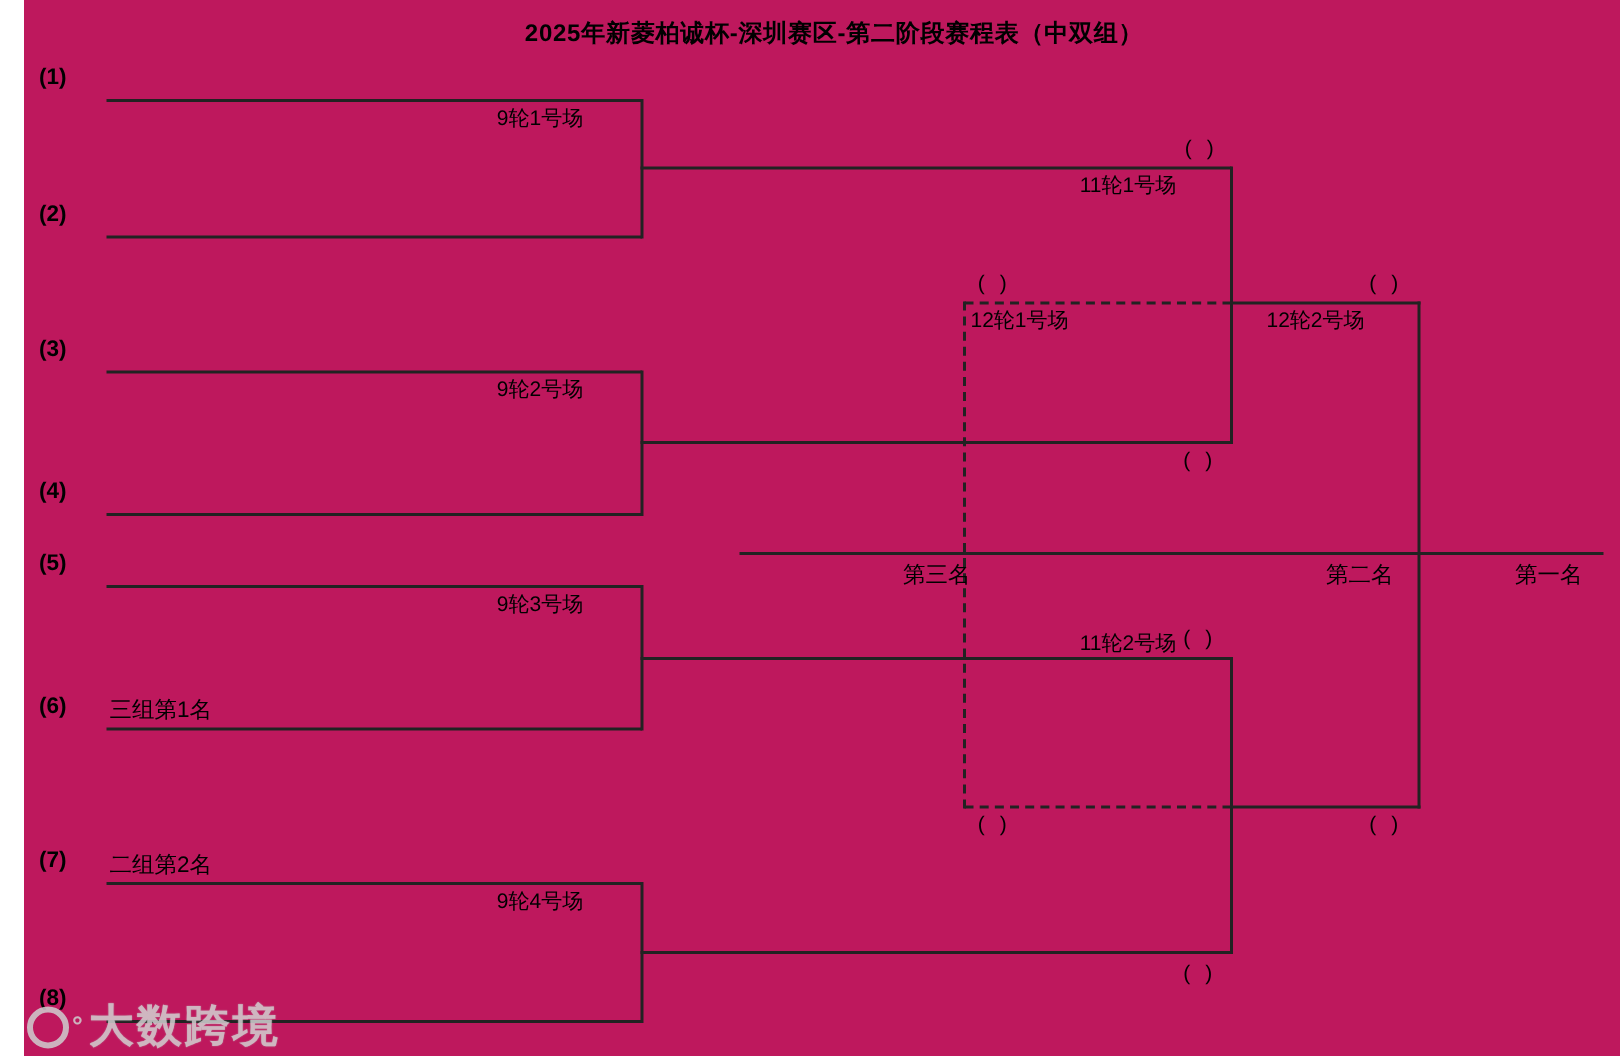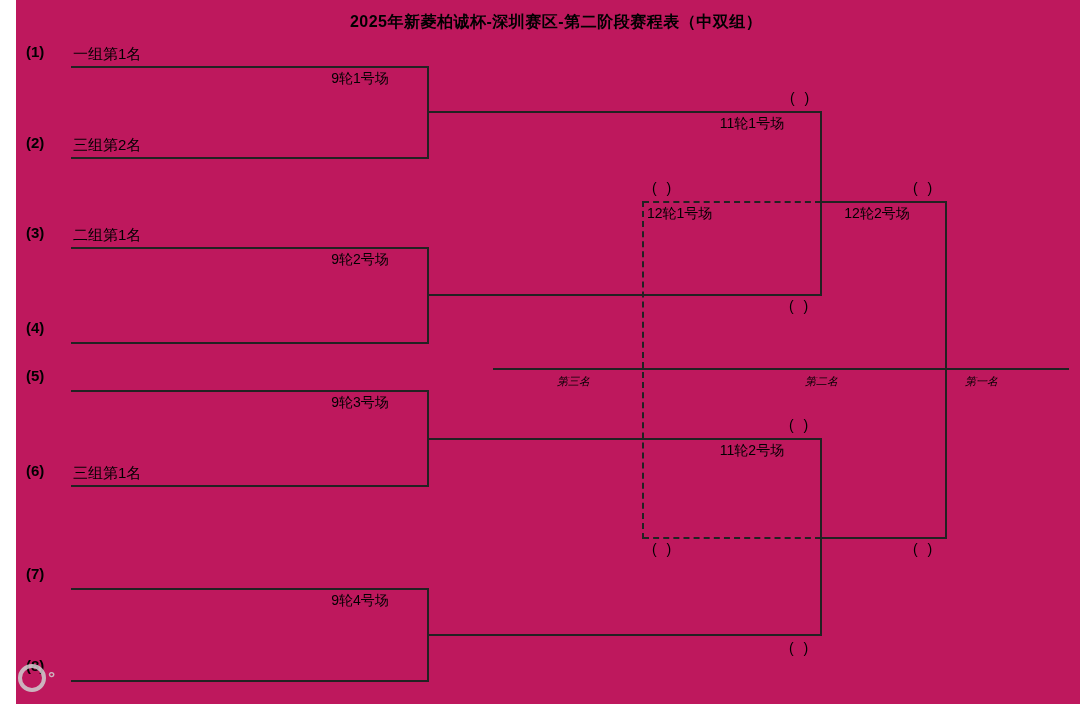--- a/index.html
+++ b/index.html
@@ -9,21 +9,21 @@
          font-size:16px;font-weight:bold;letter-spacing:0.5px;}
   .hline{position:absolute;height:2px;background:#222;}
   .vline{position:absolute;width:2px;background:#222;}
   .hdash{position:absolute;height:0;border-top:2px dashed #222;background:none;}
   .vdash{position:absolute;width:0;border-left:2px dashed #222;background:none;}
   .seed-num{position:absolute;left:10px;width:42px;font-size:15px;font-weight:bold;}
   .seed-name{position:absolute;left:57px;width:340px;font-size:15px;}
   .mlabel{position:absolute;font-size:14px;white-space:nowrap;}
   .r-align{text-align:center;}
   .score{position:absolute;width:38px;text-align:center;font-size:14px;letter-spacing:3px;white-space:nowrap;}
-  .place{position:absolute;width:90px;text-align:left;font-size:11px;font-style:italic;}
+  .place{position:absolute;width:90px;text-align:right;font-size:15px;}
   .watermark{position:absolute;left:2px;top:664px;display:flex;align-items:center;
              color:#c9c9c9;opacity:0.85;font-weight:bold;}
   .wm-ring{display:inline-block;width:20px;height:20px;border:4px solid #cfcfcf;
            border-radius:50%;margin-right:2px;}
   .wm-deg{font-size:18px;vertical-align:top;margin-right:4px;color:#cfcfcf;}
   .wm-text{font-size:30px;letter-spacing:2px;color:#d2d2d2;
            text-shadow:0 0 1px #bdbdbd;}
 </style>
 </head>
 <body>
@@ -34,24 +34,22 @@
 
   <div class="seed-num" style="top:43px">(1)</div>
   <div class="seed-num" style="top:134px">(2)</div>
   <div class="seed-num" style="top:224px">(3)</div>
   <div class="seed-num" style="top:319px">(4)</div>
   <div class="seed-num" style="top:367px">(5)</div>
   <div class="seed-num" style="top:462px">(6)</div>
   <div class="seed-num" style="top:565px">(7)</div>
   <div class="seed-num" style="top:657px">(8)</div>
 
-  <div class="seed-name" style="top:45px">一组第1名</div>
-  <div class="seed-name" style="top:136px">三组第2名</div>
-  <div class="seed-name" style="top:226px">二组第1名</div>
   <div class="seed-name" style="top:464px">三组第1名</div>
+  <div class="seed-name" style="top:567px">二组第2名</div>
 
   <div class="hline" style="left:55px;top:66px;width:357px"></div>
   <div class="hline" style="left:55px;top:157px;width:357px"></div>
   <div class="hline" style="left:55px;top:247px;width:357px"></div>
   <div class="hline" style="left:55px;top:342px;width:357px"></div>
   <div class="hline" style="left:55px;top:390px;width:357px"></div>
   <div class="hline" style="left:55px;top:485px;width:357px"></div>
   <div class="hline" style="left:55px;top:588px;width:357px"></div>
   <div class="hline" style="left:55px;top:680px;width:357px"></div>
 
@@ -70,42 +68,43 @@
   <div class="mlabel r-align" style="left:280px;top:394px;width:128px">9轮3号场</div>
   <div class="mlabel r-align" style="left:280px;top:592px;width:128px">9轮4号场</div>
 
   <div class="vline" style="left:804px;top:111px;height:185px"></div>
   <div class="vline" style="left:804px;top:438px;height:198px"></div>
 
   <div class="hline" style="left:804px;top:201px;width:127px"></div>
   <div class="hline" style="left:804px;top:537px;width:127px"></div>
 
   <div class="mlabel r-align" style="left:671px;top:115px;width:130px">11轮1号场</div>
-  <div class="mlabel r-align" style="left:671px;top:442px;width:130px">11轮2号场</div>
+  <div class="mlabel r-align" style="left:671px;top:420px;width:130px">11轮2号场</div>
 
   <div class="vdash" style="left:626px;top:201px;height:338px"></div>
   <div class="hdash" style="left:627px;top:201px;width:178px"></div>
   <div class="hdash" style="left:627px;top:537px;width:178px"></div>
   <div class="mlabel" style="left:631px;top:205px">12轮1号场</div>
 
   <div class="vline" style="left:929px;top:201px;height:338px"></div>
   <div class="mlabel r-align" style="left:796px;top:205px;width:130px">12轮2号场</div>
 
   <div class="hline" style="left:477px;top:368px;width:576px"></div>
   <div class="place" style="left:541px;top:374px">第三名</div>
-  <div class="place" style="left:789px;top:374px">第二名</div>
+  <div class="place" style="left:823px;top:374px">第二名</div>
   <div class="place" style="left:949px;top:374px">第一名</div>
 
   <div class="score" style="left:766px;top:90px">( )</div>
   <div class="score" style="left:765px;top:298px">( )</div>
   <div class="score" style="left:628px;top:180px">( )</div>
   <div class="score" style="left:889px;top:180px">( )</div>
   <div class="score" style="left:765px;top:417px">( )</div>
   <div class="score" style="left:628px;top:541px">( )</div>
   <div class="score" style="left:889px;top:541px">( )</div>
   <div class="score" style="left:765px;top:640px">( )</div>
 
   <div class="watermark">
     <span class="wm-ring"></span>
     <span class="wm-deg">°</span>
+    <span class="wm-text">大数跨境</span>
   </div>
 
 </div>
 
 </body></html>

